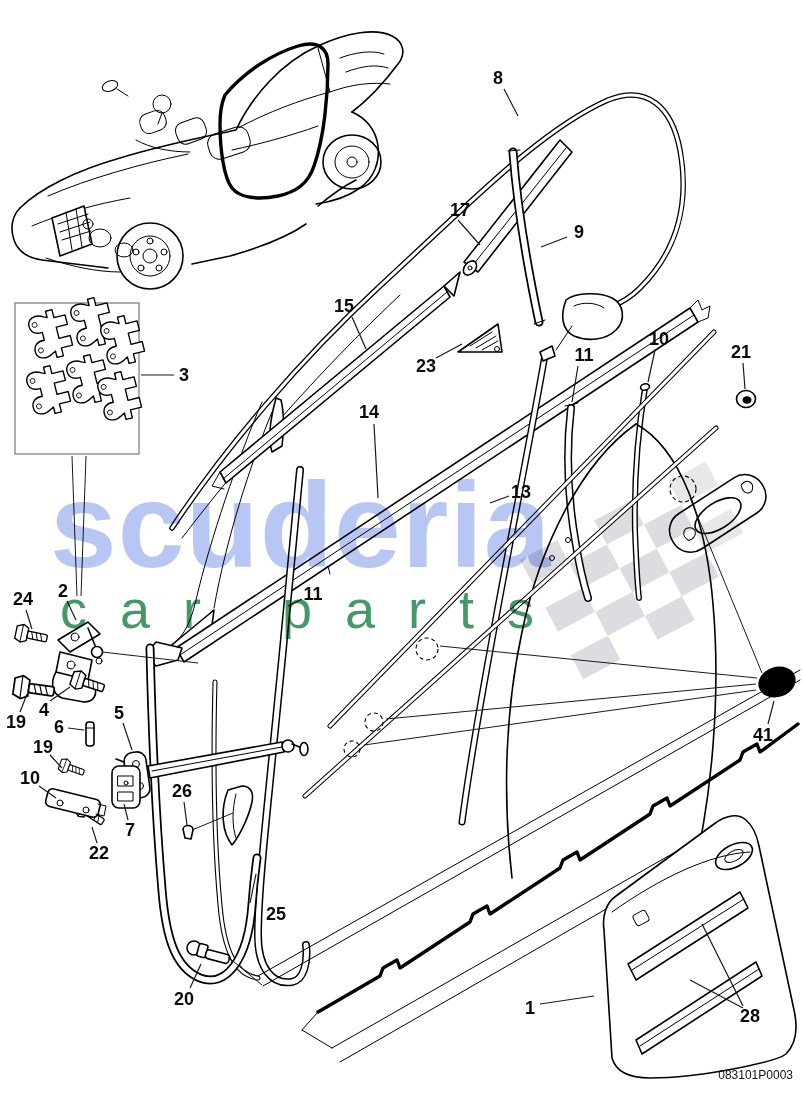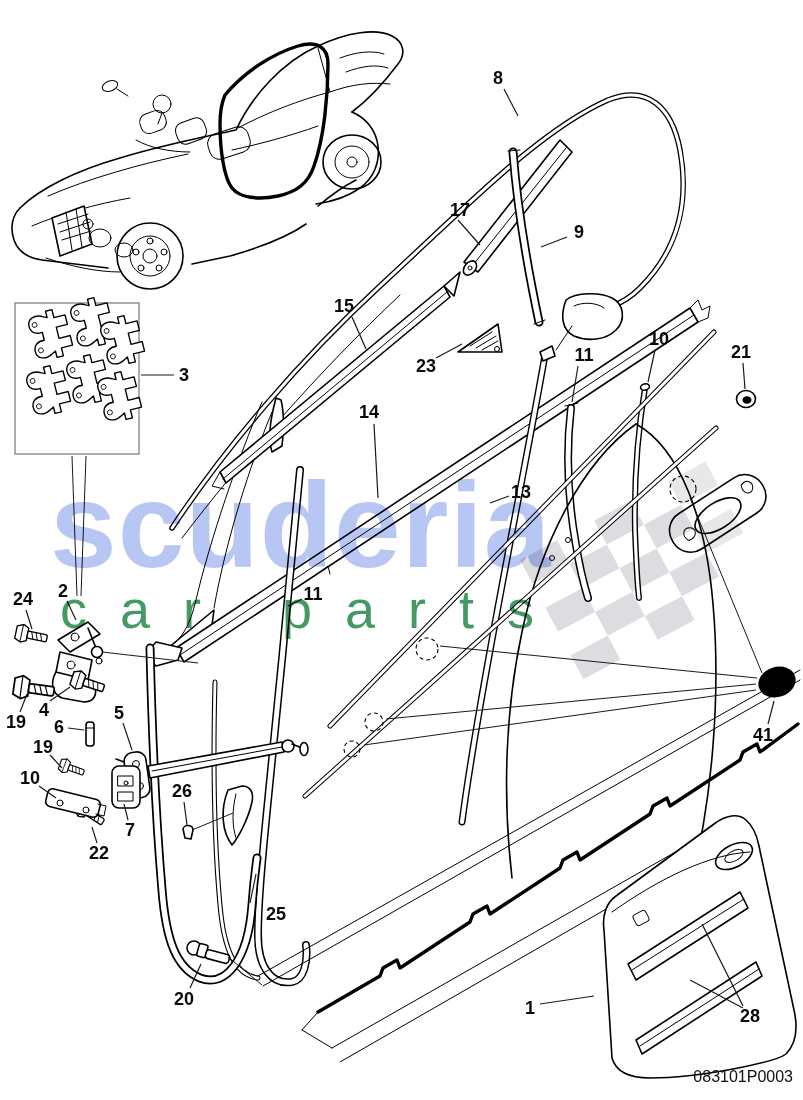--- a/index.html
+++ b/index.html
@@ -25,21 +25,21 @@
     font-weight:bold; font-size:18px; color:#0a0a0a; white-space:nowrap;
   }
   .wm-brand {
     position:absolute; left:50px; top:456px; font-size:120px; font-weight:bold;
     letter-spacing:1px; opacity:.32; mix-blend-mode:multiply; pointer-events:none;
   }
   .wm-sub {
     position:absolute; left:60px; top:578px; font-size:54px;
     letter-spacing:33px; opacity:.8; mix-blend-mode:multiply; pointer-events:none;
   }
-  .pn { position:absolute; right:10px; top:1068px; font-size:16px; color:#111; }
+  .pn { position:absolute; right:10px; top:1068px; font-size:12px; color:#111; }
 </style>
 </head>
 <body>
 
 <div class="stage">
 
 <svg class="diagram" width="803" height="1100" viewBox="0 0 803 1100">
 
   <defs>
 

